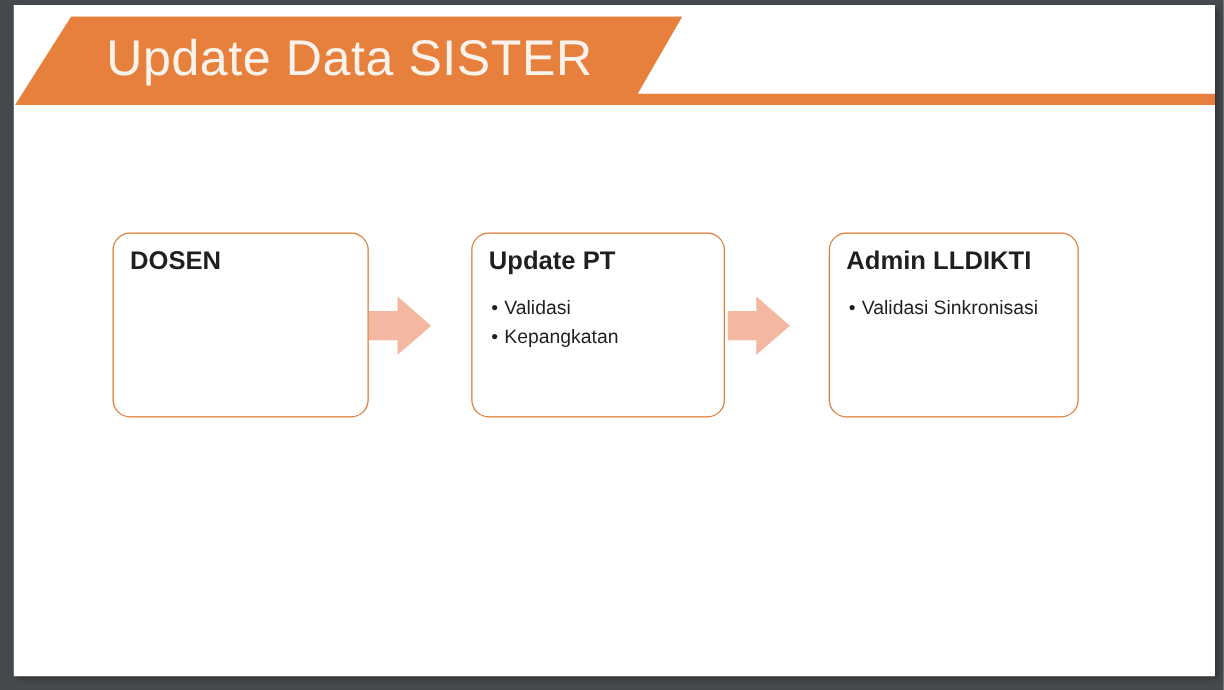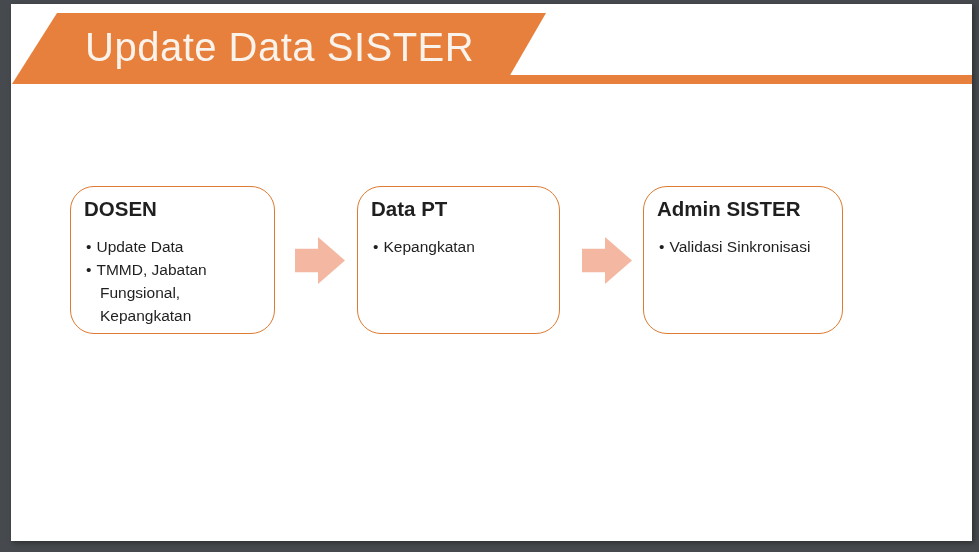--- a/index.html
+++ b/index.html
@@ -52,23 +52,24 @@
   .diagram{
     position:absolute;
     left:0; top:0; width:100%; height:100%;
   }
   .step-box{
     position:absolute;
     top:182px;
     height:148px;
     background:#FFFFFF;
     border:1.5px solid var(--accent-border);
-    border-radius:24px;
+    border-radius:14px;
     padding:10px 10px 10px 13px;
     color:var(--body-text);
+    margin-left:20px;
   }
   .step-box.s0{left:59px;  width:205px;}
   .step-box.s1{left:346px; width:203px;}
   .step-box.s2{left:632px; width:200px;}
   .step-title{
     font-size:20.5px;
     font-weight:700;
     line-height:24px;
     margin-bottom:14px;
     white-space:nowrap;
@@ -105,38 +106,35 @@
   <div class="title-strip"></div>
 
   <div class="title-banner">
     <div class="slide-title">Update Data SISTER</div>
   </div>
 
   <div class="diagram">
 
     <div class="step-box s0">
       <div class="step-title">DOSEN</div>
-      <ul class="step-bullets">
-        <li><span class="bullet-glyph">•</span><span>Update Data</span></li>
-        <li><span class="bullet-glyph">•</span><span>TMMD, Jabatan Fungsional, Kepangkatan</span></li>
-      </ul>
     </div>
 
     <div class="flow-arrow a0"></div>
 
     <div class="step-box s1">
-      <div class="step-title">Data PT</div>
+      <div class="step-title">Update PT</div>
       <ul class="step-bullets">
+        <li><span class="bullet-glyph">•</span><span>Validasi</span></li>
         <li><span class="bullet-glyph">•</span><span>Kepangkatan</span></li>
       </ul>
     </div>
 
     <div class="flow-arrow a1"></div>
 
     <div class="step-box s2">
-      <div class="step-title">Admin SISTER</div>
+      <div class="step-title">Admin LLDIKTI</div>
       <ul class="step-bullets">
         <li><span class="bullet-glyph">•</span><span>Validasi Sinkronisasi</span></li>
       </ul>
     </div>
 
   </div>
 </div>
 
 </body></html>

